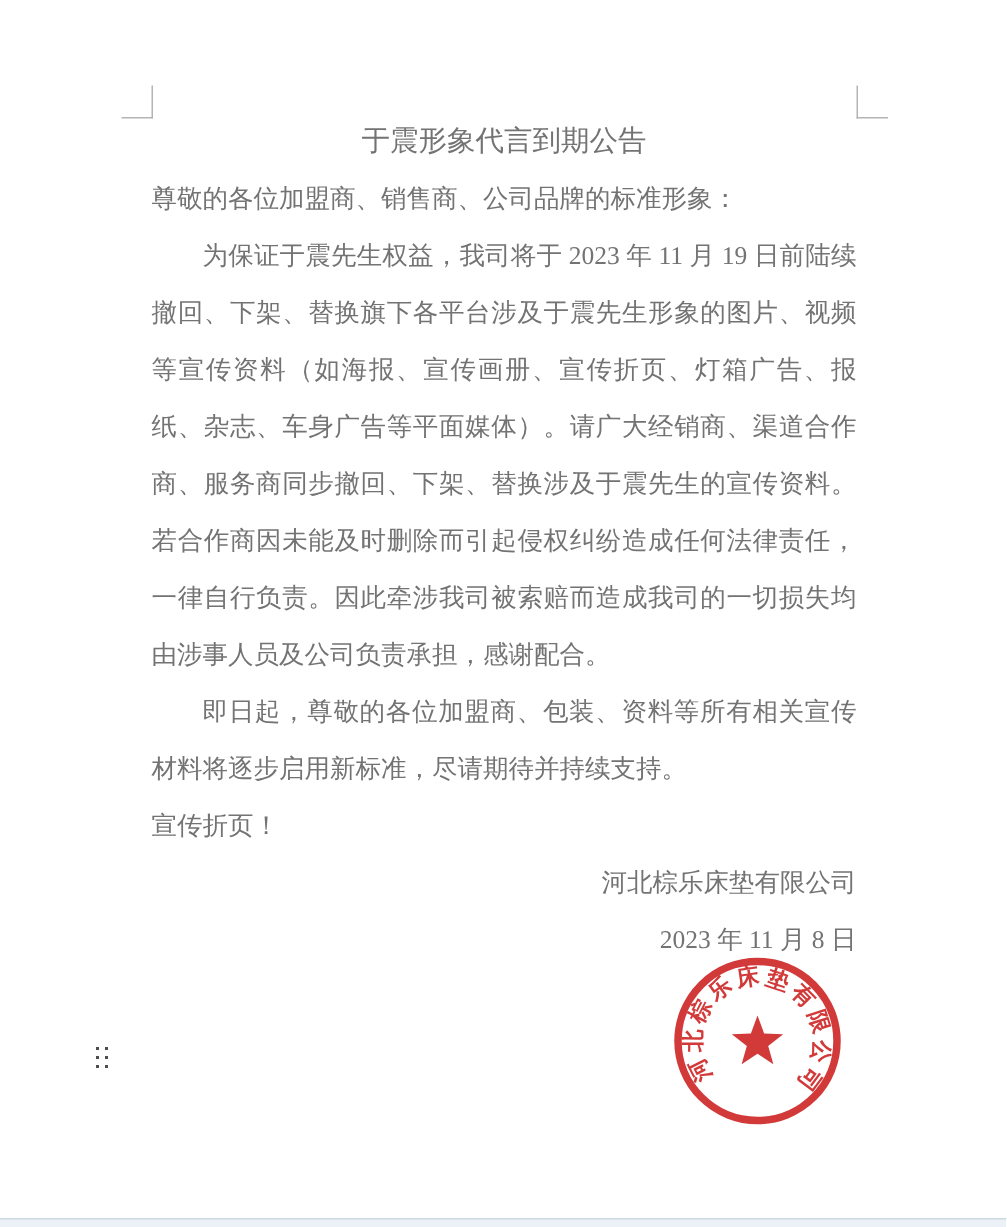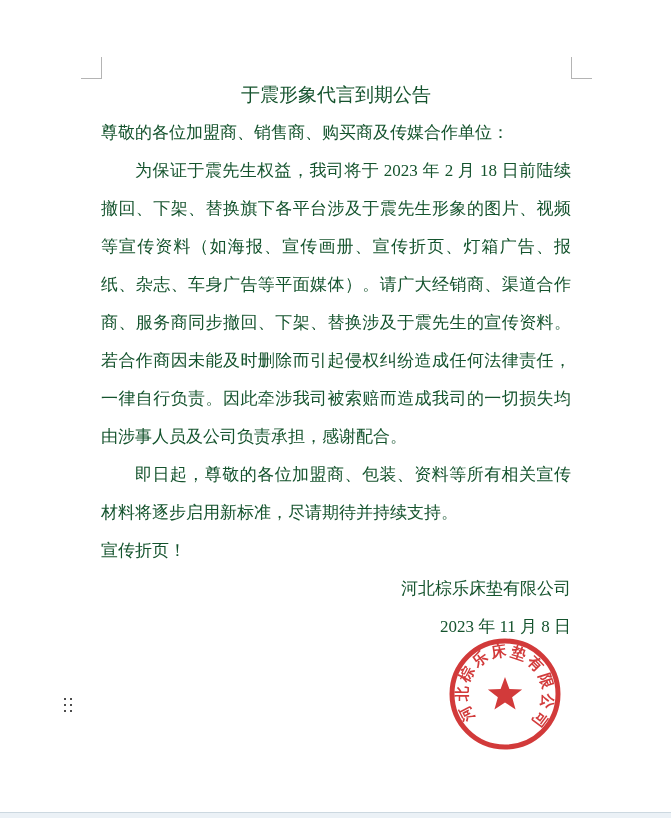--- a/index.html
+++ b/index.html
@@ -16,21 +16,21 @@
   }
   
   .crop { position: absolute; width: 20px; height: 21px; }
   .crop.tl { left: 81px; top: 57px; border-right: 1px solid #b4b4b4; border-bottom: 1px solid #b4b4b4; }
   .crop.tr { left: 571px; top: 57px; border-left: 1px solid #b4b4b4; border-bottom: 1px solid #b4b4b4; }
 
   .content {
     position: absolute;
     left: 101px; top: 76px;
     width: 470px;
-    color: #14532d;
+    color: #737373;
     font-size: 17px;
     line-height: 38px;
   }
   .content p, .content h1 { margin: 0; padding: 0; }
   .doc-title {
     font-size: 19px;
     font-weight: normal;
     text-align: center;
     line-height: 38px;
   }
@@ -83,22 +83,22 @@
 </head>
 <body>
 
 <div class="page">
 
   <div class="crop tl"></div>
   <div class="crop tr"></div>
 
   <div class="content">
     <h1 class="doc-title">于震形象代言到期公告</h1>
-    <p class="salutation">尊敬的各位加盟商、销售商、购买商及传媒合作单位：</p>
-    <p class="para">为保证于震先生权益，我司将于 2023 年 2 月 18 日前陆续撤回、下架、替换旗下各平台涉及于震先生形象的图片、视频等宣传资料（如海报、宣传画册、宣传折页、灯箱广告、报纸、杂志、车身广告等平面媒体）。请广大经销商、渠道合作商、服务商同步撤回、下架、替换涉及于震先生的宣传资料。若合作商因未能及时删除而引起侵权纠纷造成任何法律责任，一律自行负责。因此牵涉我司被索赔而造成我司的一切损失均由涉事人员及公司负责承担，感谢配合。</p>
+    <p class="salutation">尊敬的各位加盟商、销售商、公司品牌的标准形象：</p>
+    <p class="para">为保证于震先生权益，我司将于 2023 年 11 月 19 日前陆续撤回、下架、替换旗下各平台涉及于震先生形象的图片、视频等宣传资料（如海报、宣传画册、宣传折页、灯箱广告、报纸、杂志、车身广告等平面媒体）。请广大经销商、渠道合作商、服务商同步撤回、下架、替换涉及于震先生的宣传资料。若合作商因未能及时删除而引起侵权纠纷造成任何法律责任，一律自行负责。因此牵涉我司被索赔而造成我司的一切损失均由涉事人员及公司负责承担，感谢配合。</p>
     <p class="para">即日起，尊敬的各位加盟商、包装、资料等所有相关宣传材料将逐步启用新标准，尽请期待并持续支持。</p>
     <p class="closing">宣传折页！</p>
     <p class="signature">河北棕乐床垫有限公司</p>
     <p class="sig-date">2023 年 11 月 8 日</p>
   </div>
 
   <div class="stamp">
     <svg viewBox="0 0 118 118" xmlns="http://www.w3.org/2000/svg">
       <defs>
         <path id="sealArc" d="M 29.1 82.4 A 38 38 0 1 1 88.9 82.4" fill="none"></path>

